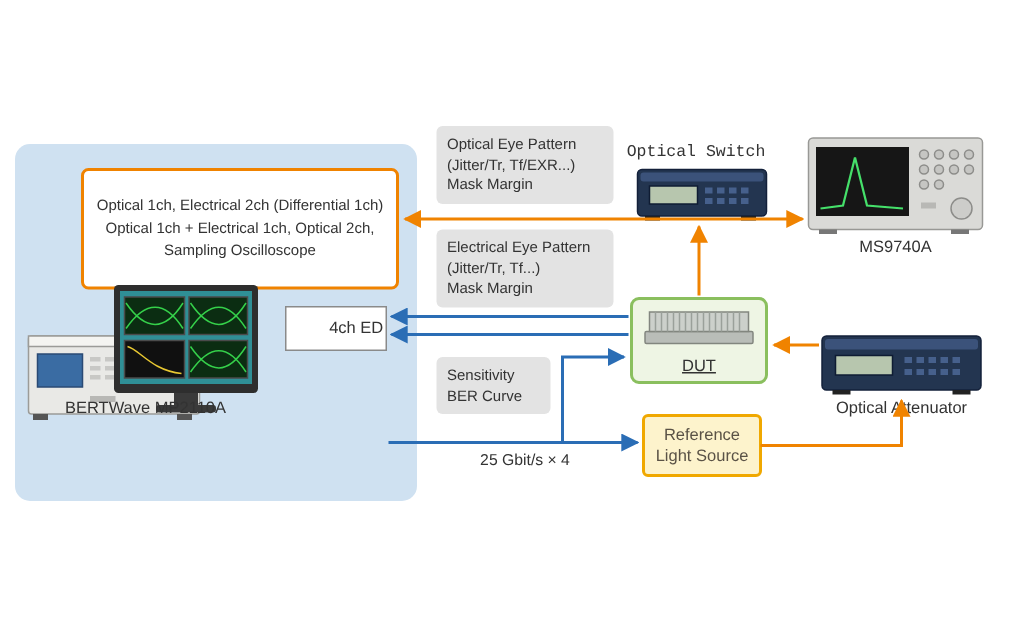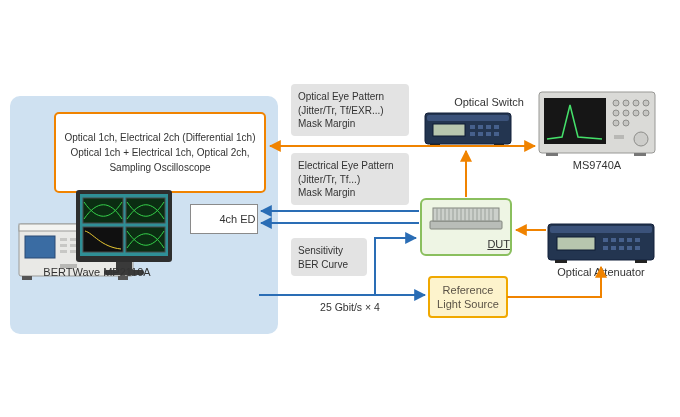--- a/index.html
+++ b/index.html
@@ -27,21 +27,21 @@
     display:flex; align-items:center; justify-content:center;padding-left:27px;
   }
 
   .label { font-size:11px; text-align:center; line-height:1.2; }
   .label-sm { font-size:10.5px; text-align:center; line-height:1.25; }
 
   .dut-box {
     background:var(--dut_bg,#eef5e4); border:2px solid var(--dut_border,#8abf5e);
     border-radius:6px;
   }
-  .dut-label { position:absolute; left:0; right:0; bottom:4px; text-align:right; font-size:11px;text-decoration:underline; }
+  .dut-label { position:absolute; left:0; right:0; bottom:4px; text-align:center; font-size:11px;text-decoration:underline; }
 
   .rls-box {
     background:var(--rls_bg,#fdf3cc); border:2px solid var(--rls_border,#f0a800);
     border-radius:4px; font-size:11px; line-height:1.3; color:#5a5246;
     display:flex; flex-direction:column; justify-content:center; text-align:center;
   }
 
   svg.overlay { position:absolute; left:0; top:0; pointer-events:none; }
 </style>
 </head>
@@ -104,21 +104,21 @@
     <div>Mask Margin</div>
   </div>
 
   <div class="abs gray-box" style="left:291px;top:238px;width:76px;height:38px;">
     <div>Sensitivity</div>
     <div>BER Curve</div>
   </div>
 
   <div class="abs label-sm" style="left:302px;top:301px;width:96px;">25 Gbit/s × 4</div>
 
-  <div class="abs label" style="left:441px;top:96px;width:96px;">Optical Switch</div>
+  <div class="abs label" style="left:416px;top:96px;width:96px;font-family:Liberation Mono, monospace;">Optical Switch</div>
   <svg class="abs" style="left:424px;top:111px;" width="88" height="37" viewBox="0 0 88 37">
     <rect x="1" y="2" width="86" height="31" rx="3" fill="#233550" stroke="#13203a"></rect>
     <rect x="3" y="4" width="82" height="6" rx="2" fill="#3b527a"></rect>
     <rect x="9" y="13" width="32" height="12" fill="#b7c6ae" stroke="#0f1c33"></rect>
     <rect x="46" y="14" width="5" height="4" fill="#46608c"></rect>
       <rect x="54" y="14" width="5" height="4" fill="#46608c"></rect>
     <rect x="62" y="14" width="5" height="4" fill="#46608c"></rect>
       <rect x="70" y="14" width="5" height="4" fill="#46608c"></rect>
     <rect x="46" y="21" width="5" height="4" fill="#46608c"></rect>
       <rect x="54" y="21" width="5" height="4" fill="#46608c"></rect>

